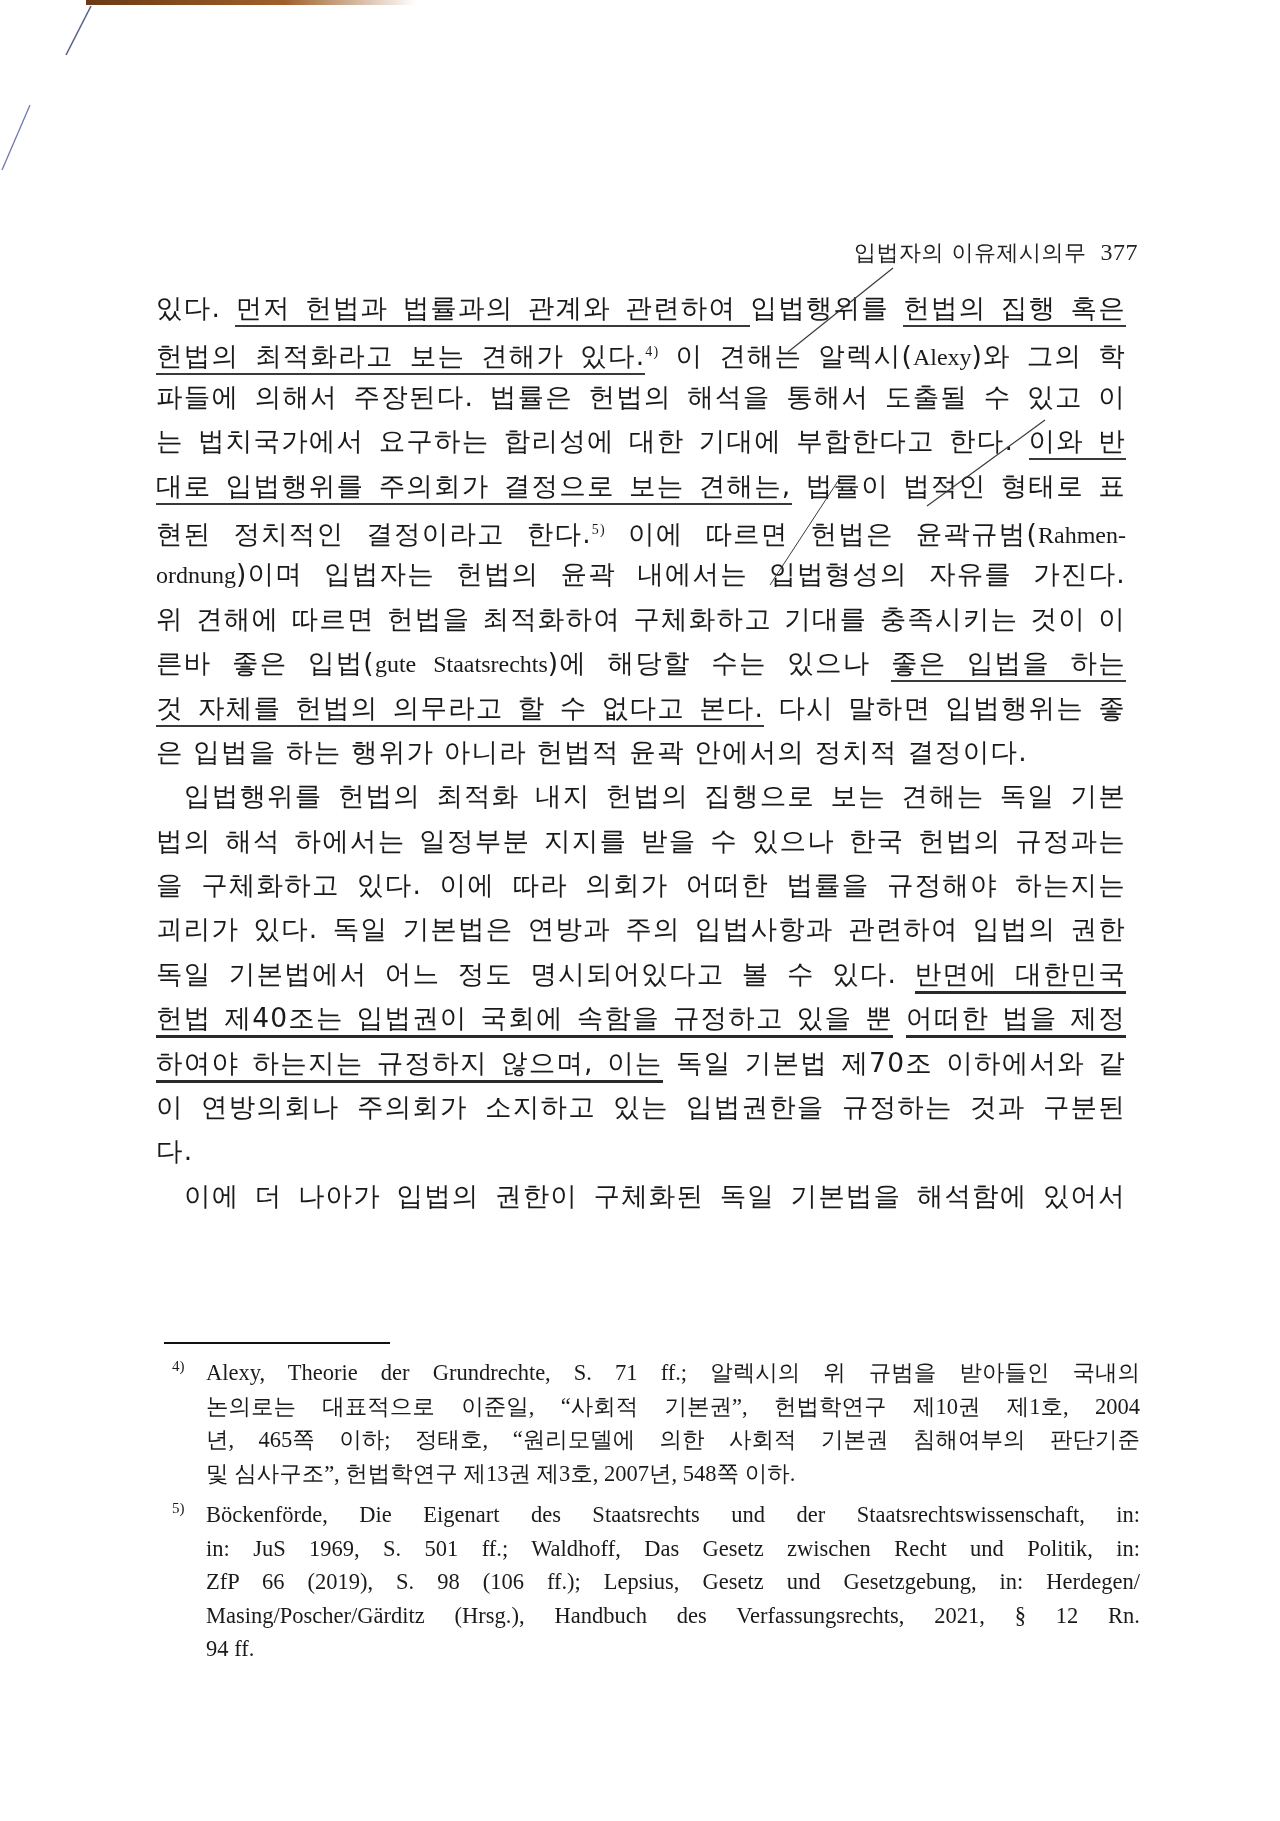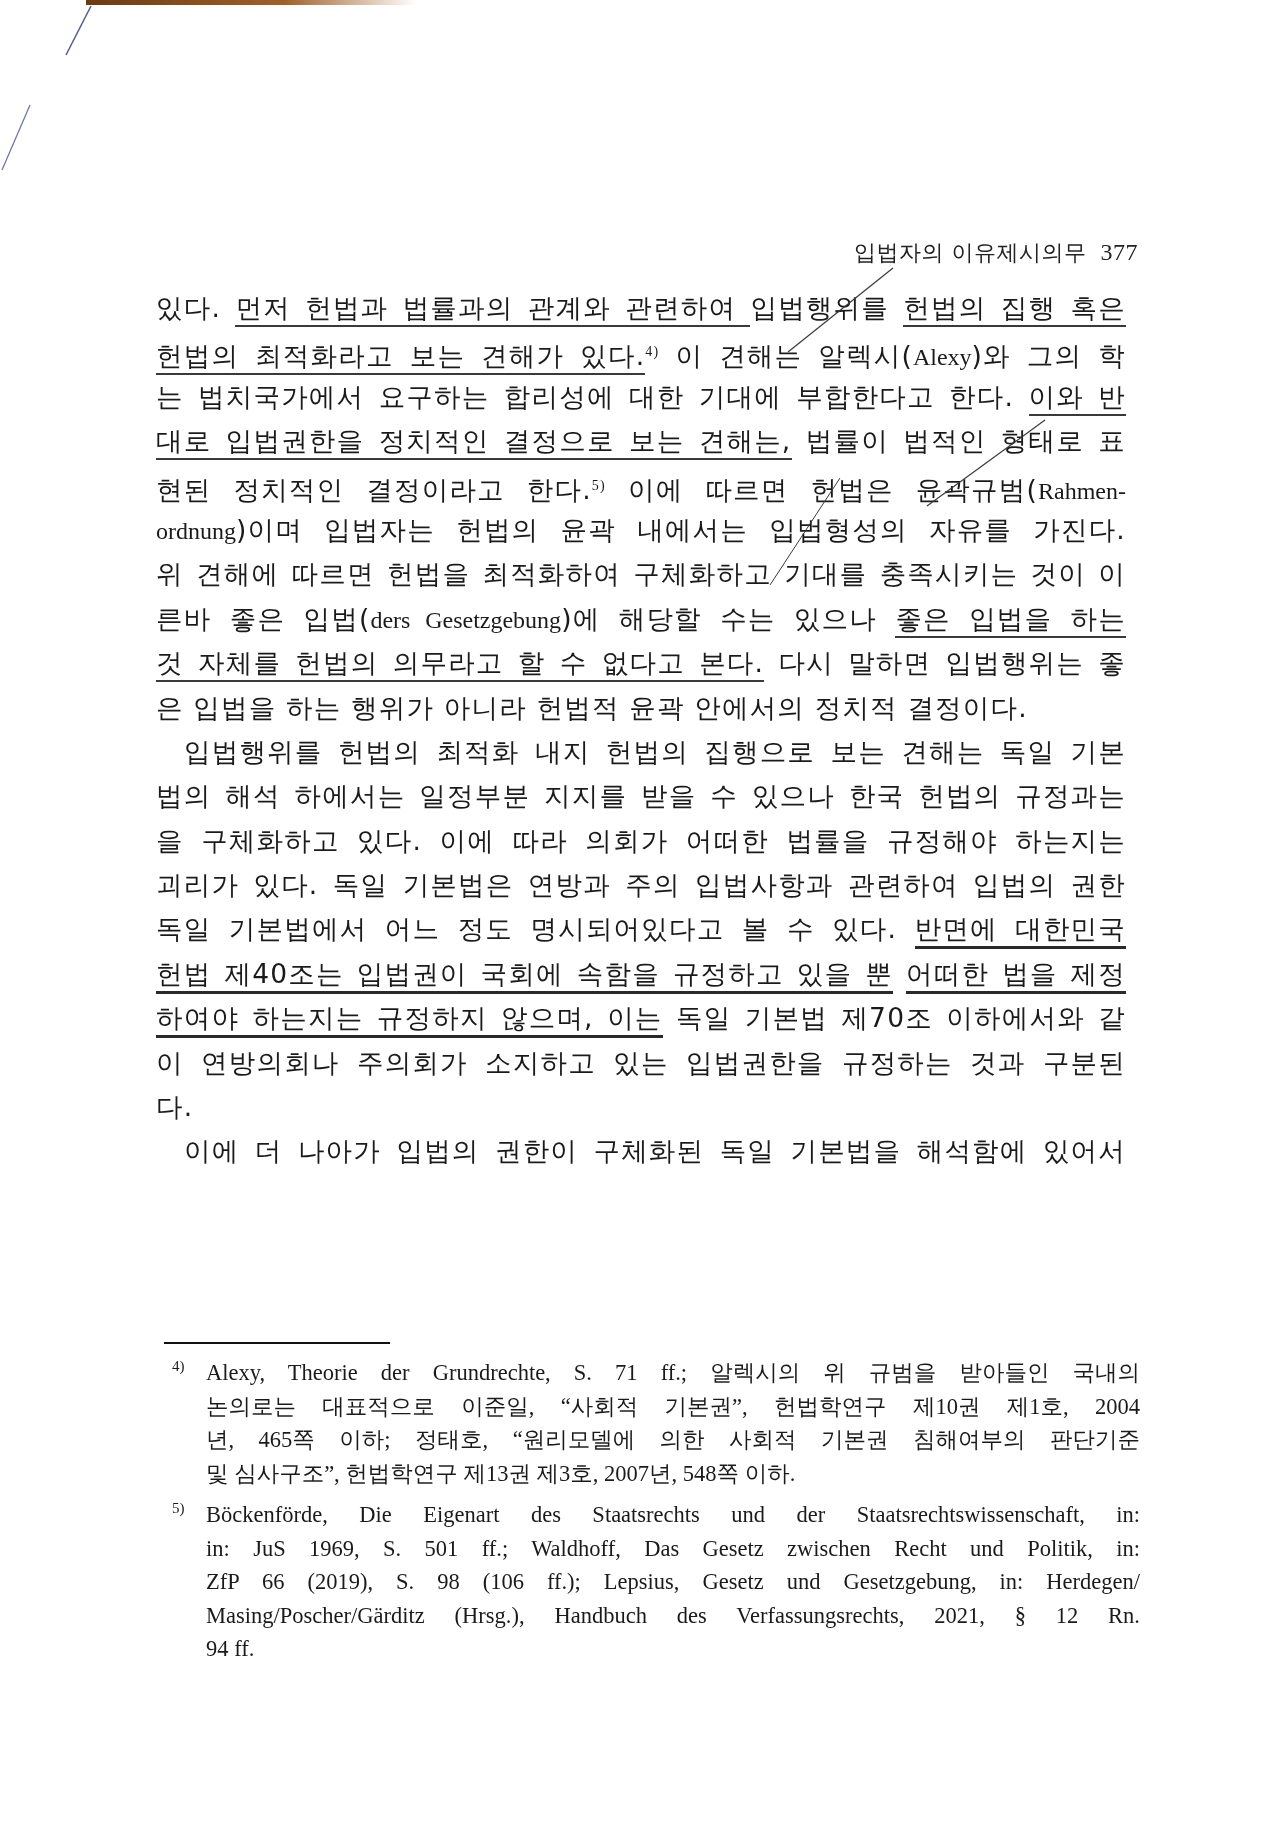--- a/index.html
+++ b/index.html
@@ -46,26 +46,27 @@
 
 <div class="corner-edge"></div>
 
 <div class="running-head">
   <span>입법자의 이유제시의무</span><span class="pg">377</span>
 </div>
 
 <div class="body-text" id="body-text">
     <div class="line"><span>있다. </span><span class="ul">먼저 헌법과 법률과의 관계와 관련하여 </span><span>입법행위를 </span><span class="ul">헌법의 집행 혹은</span></div>
     <div class="line"><span class="ul">헌법의 최적화라고 보는 견해가 있다.</span><sup>4)</sup><span> 이 견해는 알렉시(</span><span class="lat">Alexy</span><span>)와 그의 학</span></div>
+    <div class="line"><span>파들에 의해서 주장된다. 법률은 헌법의 해석을 통해서 도출될 수 있고 이</span></div>
     <div class="line"><span>는 법치국가에서 요구하는 합리성에 대한 기대에 부합한다고 한다. </span><span class="ul">이와 반</span></div>
-    <div class="line"><span class="ul">대로 입법권한을 정치적인 결정으로 보는 견해는,</span><span> 법률이 법적인 형태로 표</span></div>
+    <div class="line"><span class="ul">대로 입법행위를 주의회가 결정으로 보는 견해는,</span><span> 법률이 법적인 형태로 표</span></div>
     <div class="line"><span>현된 정치적인 결정이라고 한다.</span><sup>5)</sup><span> 이에 따르면 헌법은 윤곽규범(</span><span class="lat">Rahmen-</span></div>
     <div class="line"><span class="lat">ordnung</span><span>)이며 입법자는 헌법의 윤곽 내에서는 입법형성의 자유를 가진다.</span></div>
     <div class="line"><span>위 견해에 따르면 헌법을 최적화하여 구체화하고 기대를 충족시키는 것이 이</span></div>
-    <div class="line"><span>른바 좋은 입법(</span><span class="lat">ders Gesetzgebung</span><span>)에 해당할 수는 있으나 </span><span class="ul">좋은 입법을 하는</span></div>
+    <div class="line"><span>른바 좋은 입법(</span><span class="lat">gute Staatsrechts</span><span>)에 해당할 수는 있으나 </span><span class="ul">좋은 입법을 하는</span></div>
     <div class="line"><span class="ul">것 자체를 헌법의 의무라고 할 수 없다고 본다.</span><span> 다시 말하면 입법행위는 좋</span></div>
     <div class="line last"><span>은 입법을 하는 행위가 아니라 헌법적 윤곽 안에서의 정치적 결정이다.</span></div>
     <div class="line indent"><span>입법행위를 헌법의 최적화 내지 헌법의 집행으로 보는 견해는 독일 기본</span></div>
     <div class="line"><span>법의 해석 하에서는 일정부분 지지를 받을 수 있으나 한국 헌법의 규정과는</span></div>
     <div class="line"><span>을 구체화하고 있다. 이에 따라 의회가 어떠한 법률을 규정해야 하는지는</span></div>
     <div class="line"><span>괴리가 있다. 독일 기본법은 연방과 주의 입법사항과 관련하여 입법의 권한</span></div>
     <div class="line"><span>독일 기본법에서 어느 정도 명시되어있다고 볼 수 있다. </span><span class="ul heavy">반면에 대한민국</span></div>
     <div class="line"><span class="ul heavy">헌법 제40조는 입법권이 국회에 속함을 규정하고 있을 뿐</span><span> </span><span class="ul heavy">어떠한 법을 제정</span></div>
     <div class="line"><span class="ul heavy">하여야 하는지는 규정하지 않으며, 이는</span><span> 독일 기본법 제70조 이하에서와 같</span></div>
     <div class="line"><span>이 연방의회나 주의회가 소지하고 있는 입법권한을 규정하는 것과 구분된</span></div>

